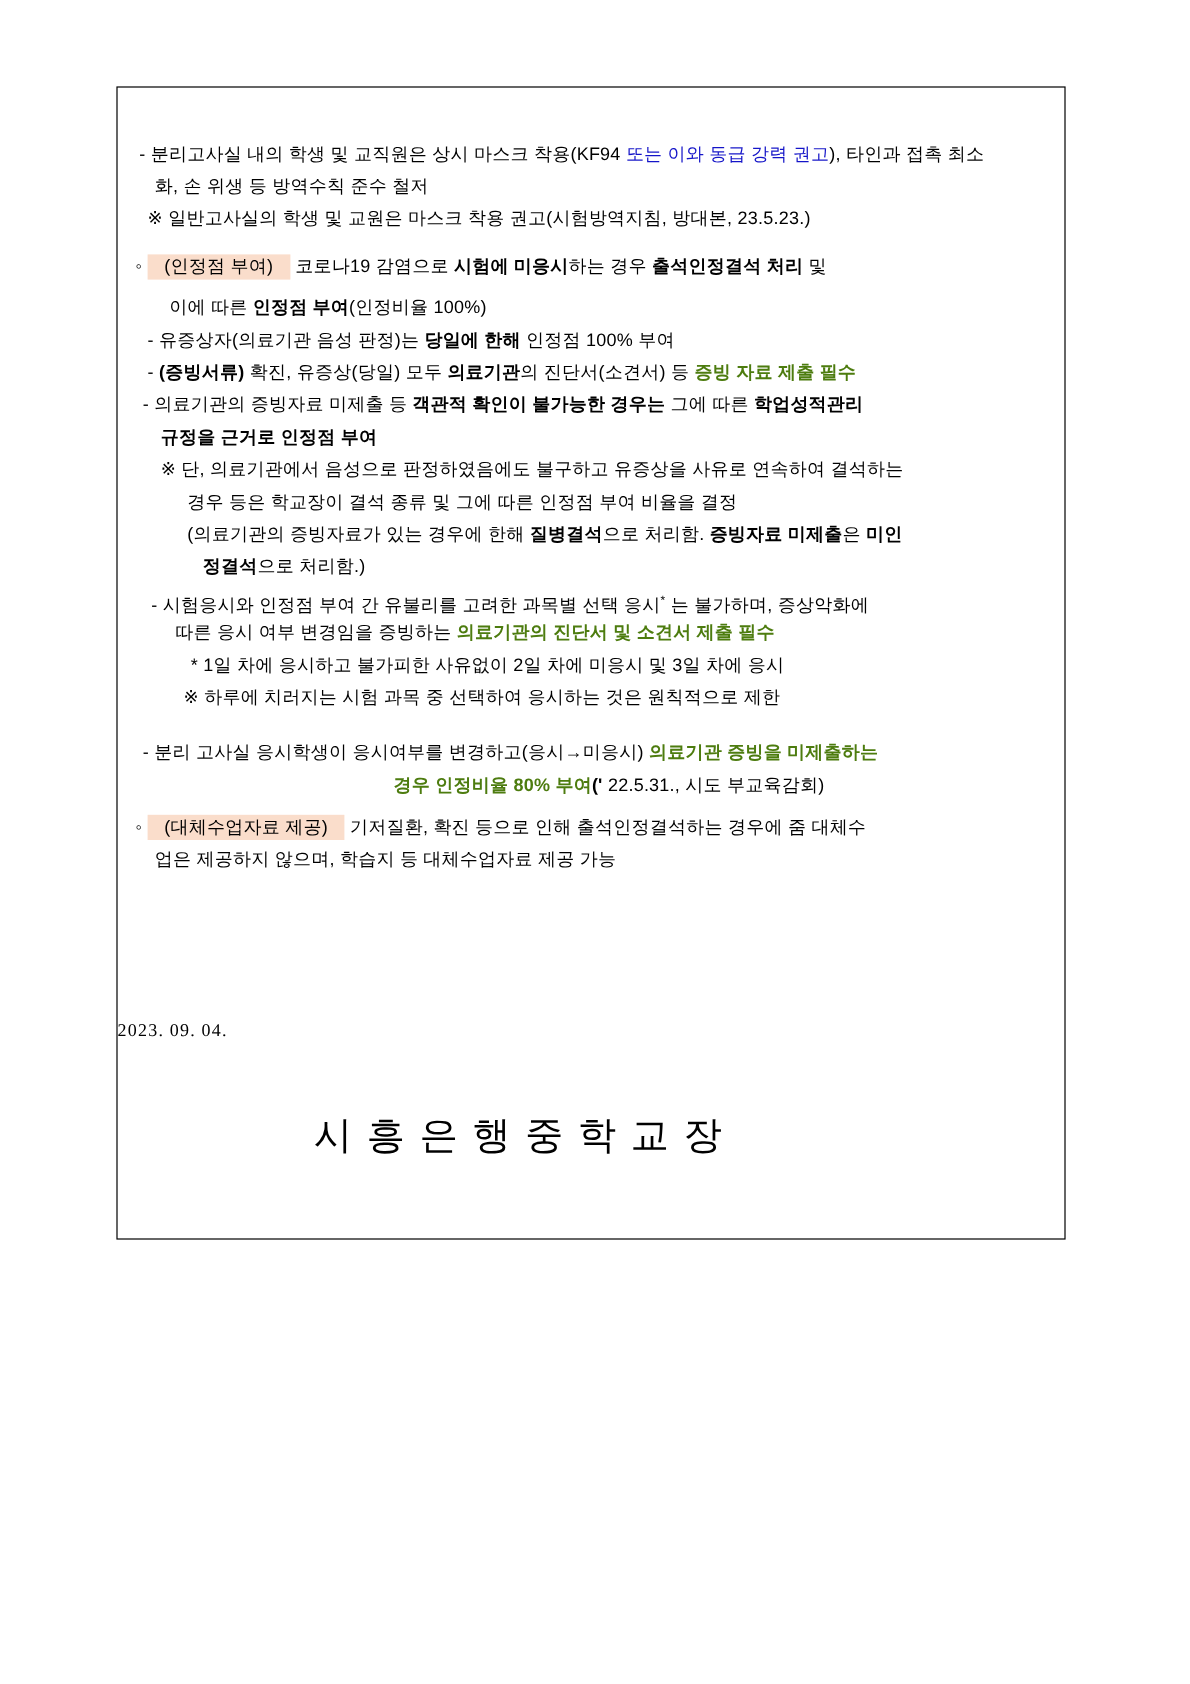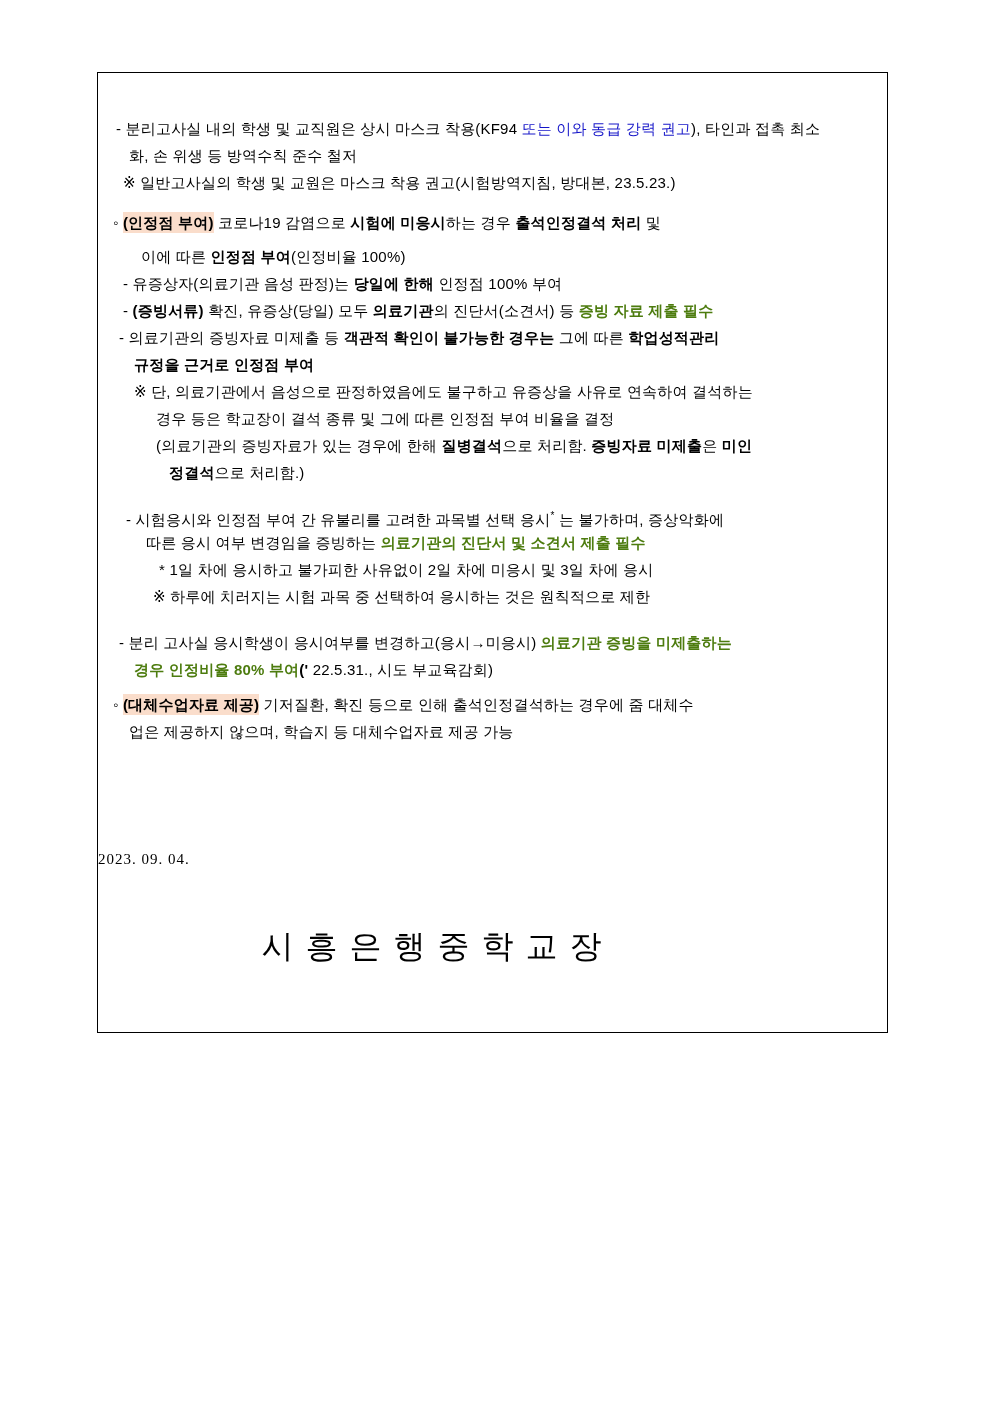--- a/index.html
+++ b/index.html
@@ -36,21 +36,21 @@
     height: 27px;
     line-height: 27px;
     font-size: 15px;
     white-space: nowrap;
     letter-spacing: 0.2px;
   }
   .seg-n { font-weight: normal; color: #000000; }
   .seg-b { font-weight: bold; color: #000000; }
   .seg-u { font-weight: normal; color: #1414c8; }
   .seg-ub { font-weight: bold; color: #4d7c0f; }
-  .seg-hb { font-weight: bold; color: #000000; background: #faddcb; padding: 2px 0; }
+  .seg-hb { font-weight: normal; color: #000000; background: #faddcb; padding: 2px 14px; }
   .seg-sup { font-weight: normal; color: #000000; vertical-align: super; font-size: 10px; }
   .date-line {
     position: absolute;
     left: 0;
     right: 58px;
     top: 778px;
     text-align: left;
     font-family: "Liberation Serif", "DejaVu Serif", serif;
     font-size: 15px;
     color: #000000;
@@ -80,25 +80,25 @@
         <div class="line" style="padding-left: 1px; margin-top: 13px;"><span class="seg-n">◦ </span><span class="seg-hb">(인정점 부여)</span><span class="seg-n"> 코로나19 감염으로 </span><span class="seg-b">시험에 미응시</span><span class="seg-n">하는 경우 </span><span class="seg-b">출석인정결석 처리</span><span class="seg-n"> 및</span></div>
         <div class="line" style="padding-left: 29px; margin-top: 7px;"><span class="seg-n">이에 따른 </span><span class="seg-b">인정점 부여</span><span class="seg-n">(인정비율 100%)</span></div>
         <div class="line" style="padding-left: 11px;"><span class="seg-n">- 유증상자(의료기관 음성 판정)는 </span><span class="seg-b">당일에 한해</span><span class="seg-n"> 인정점 100% 부여</span></div>
         <div class="line" style="padding-left: 11px;"><span class="seg-n">- </span><span class="seg-b">(증빙서류)</span><span class="seg-n"> 확진, 유증상(당일) 모두 </span><span class="seg-b">의료기관</span><span class="seg-n">의 진단서(소견서) 등 </span><span class="seg-ub">증빙 자료 제출 필수</span></div>
         <div class="line" style="padding-left: 7px;"><span class="seg-n">- 의료기관의 증빙자료 미제출 등 </span><span class="seg-b">객관적 확인이 불가능한 경우는</span><span class="seg-n"> 그에 따른 </span><span class="seg-b">학업성적관리</span></div>
         <div class="line" style="padding-left: 22px;"><span class="seg-b">규정을 근거로 인정점 부여</span></div>
         <div class="line" style="padding-left: 22px;"><span class="seg-n">※ 단, 의료기관에서 음성으로 판정하였음에도 불구하고 유증상을 사유로 연속하여 결석하는</span></div>
         <div class="line" style="padding-left: 44px;"><span class="seg-n">경우 등은 학교장이 결석 종류 및 그에 따른 인정점 부여 비율을 결정</span></div>
         <div class="line" style="padding-left: 44px;"><span class="seg-n">(의료기관의 증빙자료가 있는 경우에 한해 </span><span class="seg-b">질병결석</span><span class="seg-n">으로 처리함. </span><span class="seg-b">증빙자료 미제출</span><span class="seg-n">은 </span><span class="seg-b">미인</span></div>
         <div class="line" style="padding-left: 57px;"><span class="seg-b">정결석</span><span class="seg-n">으로 처리함.)</span></div>
-        <div class="line" style="padding-left: 14px; margin-top: 16px;"><span class="seg-n">- 시험응시와 인정점 부여 간 유불리를 고려한 과목별 선택 응시</span><span class="seg-sup">*</span><span class="seg-n"> 는 불가하며, 증상악화에</span></div>
+        <div class="line" style="padding-left: 14px; margin-top: 1px;"><span class="seg-n">- 시험응시와 인정점 부여 간 유불리를 고려한 과목별 선택 응시</span><span class="seg-sup">*</span><span class="seg-n"> 는 불가하며, 증상악화에</span></div>
         <div class="line" style="padding-left: 34px;"><span class="seg-n">따른 응시 여부 변경임을 증빙하는 </span><span class="seg-ub">의료기관의 진단서 및 소견서 제출 필수</span></div>
         <div class="line" style="padding-left: 47px;"><span class="seg-n">* 1일 차에 응시하고 불가피한 사유없이 2일 차에 미응시 및 3일 차에 응시</span></div>
         <div class="line" style="padding-left: 41px;"><span class="seg-n">※ 하루에 치러지는 시험 과목 중 선택하여 응시하는 것은 원칙적으로 제한</span></div>
         <div class="line" style="padding-left: 7px; margin-top: 19px;"><span class="seg-n">- 분리 고사실 응시학생이 응시여부를 변경하고(응시→미응시) </span><span class="seg-ub">의료기관 증빙을 미제출하는</span></div>
-        <div class="line" style="padding-left: 22px;"><span class="seg-ub">경우 인정비율 80% 부여</span><span class="seg-b">('</span><span class="seg-n"> 22.5.31., 시도 부교육감회)</span></div>
+        <div class="line" style="padding-left: 22px; text-align: center;"><span class="seg-ub">경우 인정비율 80% 부여</span><span class="seg-b">('</span><span class="seg-n"> 22.5.31., 시도 부교육감회)</span></div>
         <div class="line" style="padding-left: 1px; margin-top: 8px;"><span class="seg-n">◦ </span><span class="seg-hb">(대체수업자료 제공)</span><span class="seg-n"> 기저질환, 확진 등으로 인해 출석인정결석하는 경우에 줌 대체수</span></div>
         <div class="line" style="padding-left: 17px;"><span class="seg-n">업은 제공하지 않으며, 학습지 등 대체수업자료 제공 가능</span></div>
       </div>
     <div class="date-line">2023. 09. 04.</div>
     <div class="sig-line">시 흥 은 행 중 학 교 장</div>
   </div>
 </div>
 
 </body></html>

